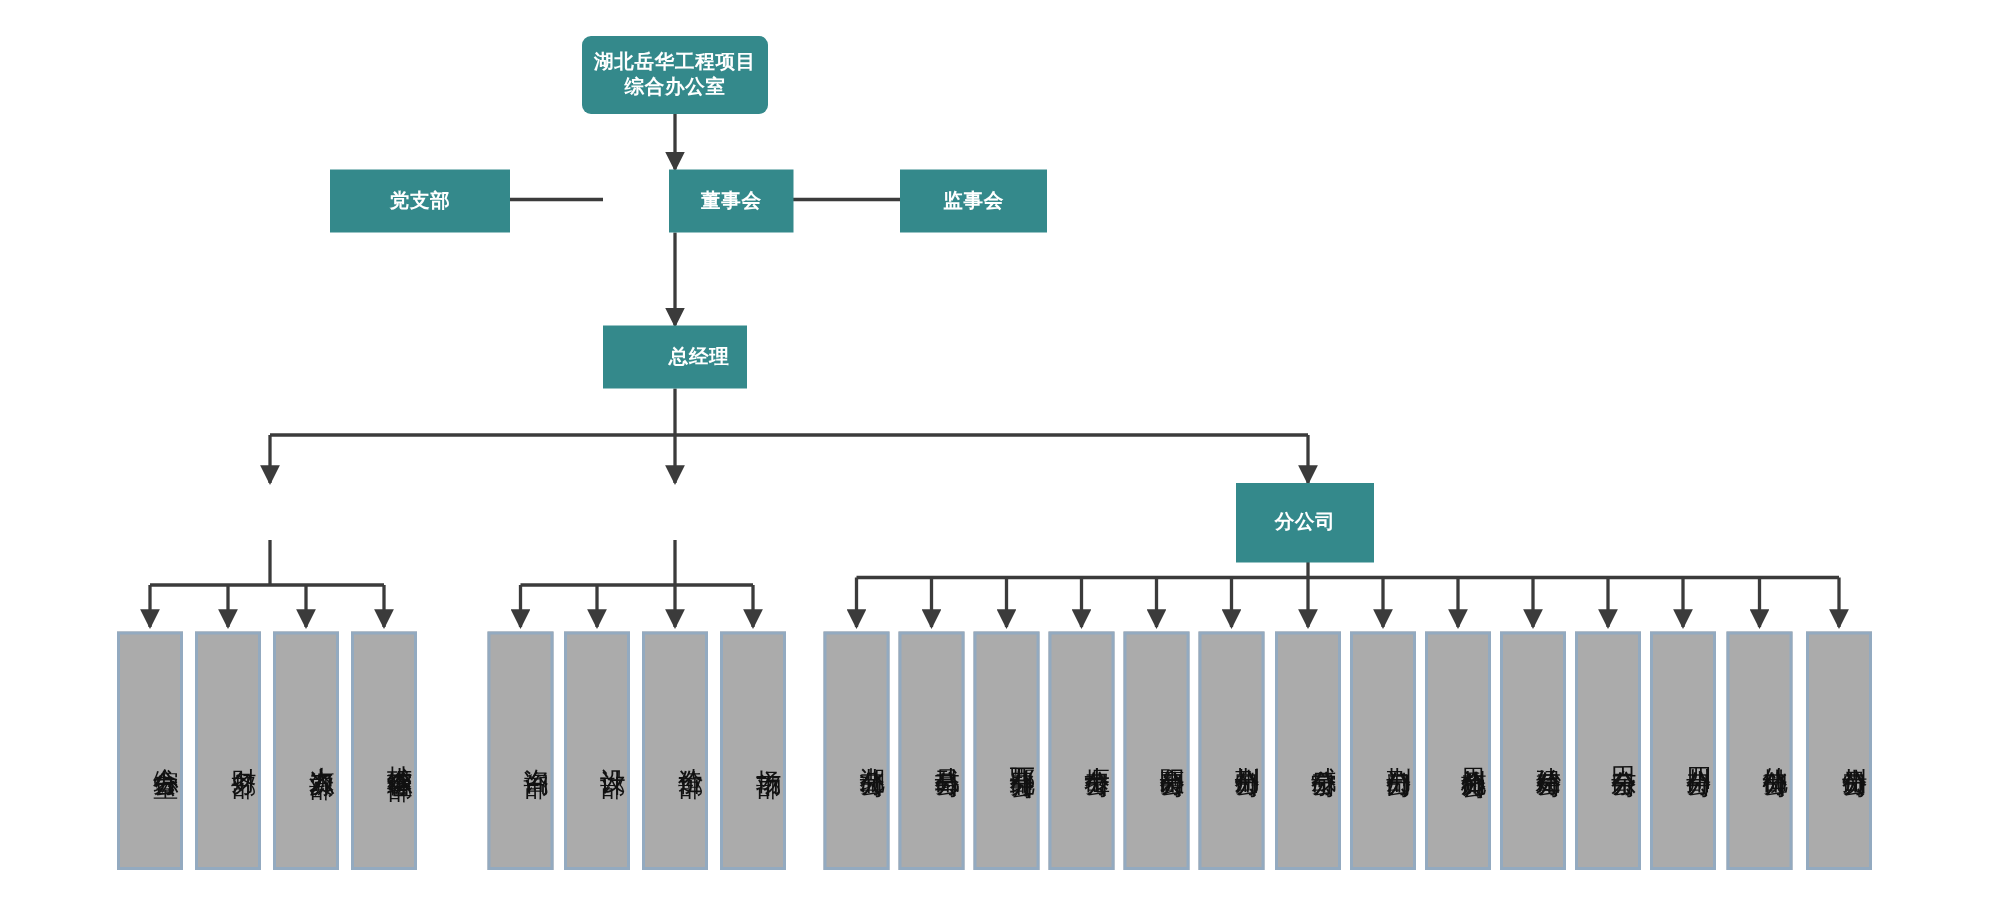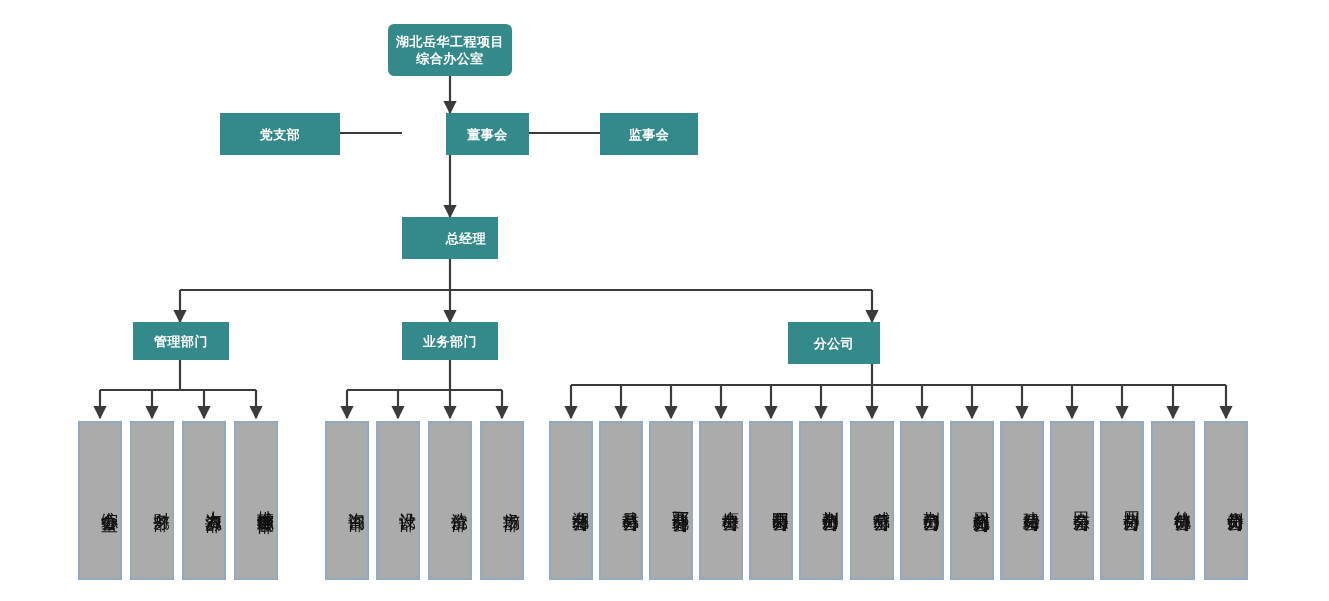--- a/index.html
+++ b/index.html
@@ -137,29 +137,23 @@
   </div>
 
   <div class="node node-teal" style="left:600px; top:113px; width:98px; height:42px;text-align:center;">
     <span>监事会</span>
   </div>
 
   <div class="node node-teal" style="left:402px; top:217px; width:96px; height:42px;padding-left:32px;">
     <span>总经理</span>
   </div>
 
-  <div class="node node-teal" style="left:133px; top:322px; width:96px; height:38px;">
-    <span>管理部门</span>
-  </div>
-
-  <div class="node node-teal" style="left:402px; top:322px; width:96px; height:38px;">
-    <span>业务部门</span>
-  </div>
-
-  <div class="node node-teal" style="left:788px; top:322px; width:92px; height:42px;">
+
+
+  <div class="node node-teal" style="left:824px; top:322px; width:92px; height:53px;">
     <span>分公司</span>
   </div>
 
   <div class="node node-gray" style="left:78px; top:421px; width:44px; height:159px;">
     <span class="vlabel">综合办公室</span>
   </div>
   <div class="node node-gray" style="left:130px; top:421px; width:44px; height:159px;">
     <span class="vlabel">财务部</span>
   </div>
   <div class="node node-gray" style="left:182px; top:421px; width:44px; height:159px;">

